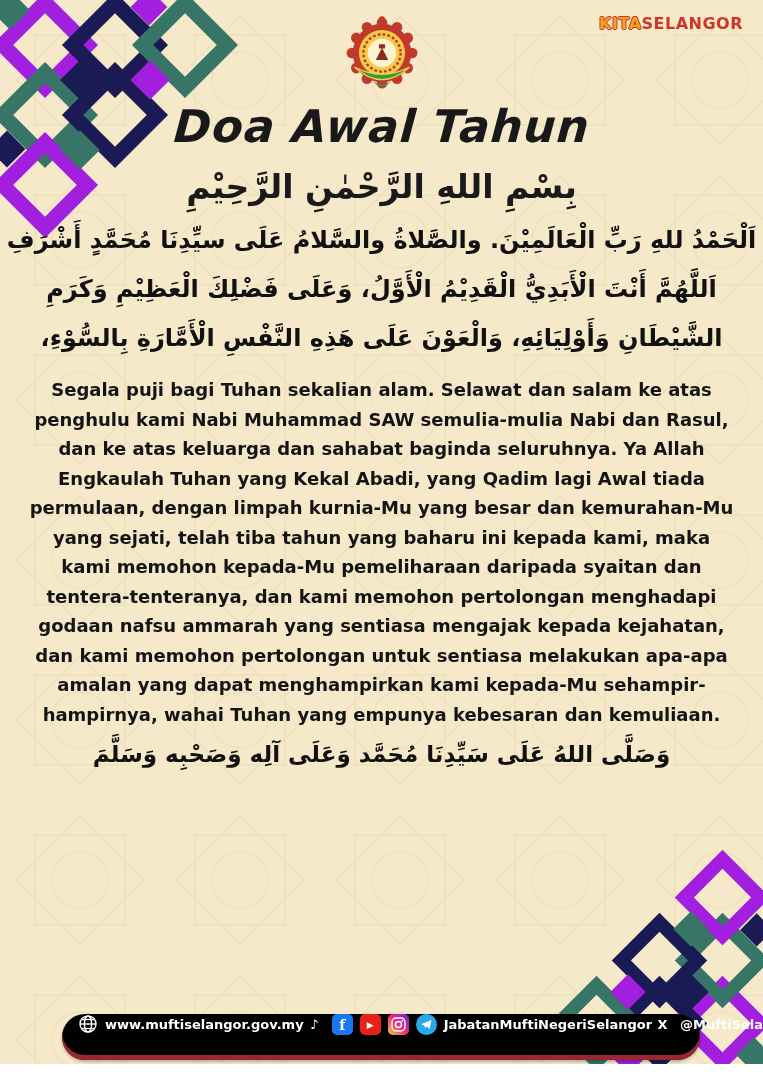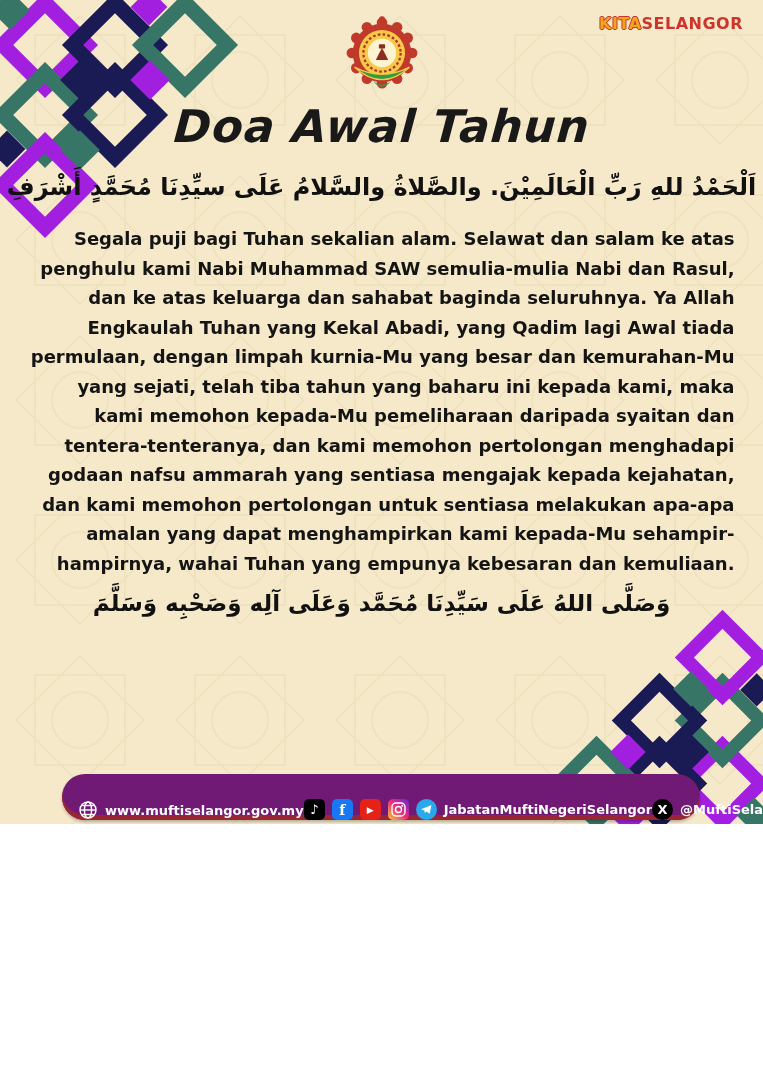--- a/index.html
+++ b/index.html
@@ -1,17 +1,17 @@
 <!DOCTYPE html>
 <html><head>
 <meta charset="utf-8">
 <style>
   html,body{margin:0;padding:0;}
   body{width:763px;height:1080px;font-family:"DejaVu Sans",sans-serif;}
-  #poster{position:relative;width:763px;height:824px;background:#f6e9ca;overflow:hidden;}
+  #poster{position:relative;width:763px;height:1064px;background:#f6e9ca;overflow:hidden;}
 
   
   .watermark{position:absolute;inset:0;z-index:0;pointer-events:none;}
 
   
   .corner{position:absolute;z-index:1;pointer-events:none;}
   .corner.tl{top:0;left:0;width:250px;height:250px;}
   .corner.br{bottom:0;right:0;width:225px;height:225px;transform:rotate(180deg);}
 
   
@@ -27,30 +27,30 @@
   .crest{width:72px;height:78px;}
 
   .title{margin-top:8px;font-size:45px;font-weight:bold;font-style:italic;
          letter-spacing:1px;color:#191919;transform:skewX(-4deg);}
 
   .bismillah{margin-top:14px;font-size:33px;font-weight:bold;color:#1a1a1a;direction:rtl;}
 
   .arabic-block{margin-top:10px;text-align:center;direction:rtl;}
   .arabic-line{font-size:24px;font-weight:bold;line-height:49px;white-space:nowrap;color:#111;text-align:center;}
 
-  .translation{margin-top:12px;width:706px;text-align:right;font-size:18px;font-weight:bold;
+  .translation{margin-top:12px;width:706px;text-align:center;font-size:18px;font-weight:bold;
                line-height:29.5px;color:#141414;}
 
   .closing-block{margin-top:6px;direction:rtl;}
   .closing-line{font-size:23px;font-weight:bold;line-height:39px;white-space:nowrap;color:#111;}
 
   
   .footer{position:absolute;left:62px;bottom:4px;width:638px;height:46px;z-index:5;
-          background:#701a75;border-radius:24px;box-shadow:inset 0 -5px 0 #992733,0 2px 3px rgba(0,0,0,.25);
-          display:flex;align-items:flex-end;justify-content:space-between;padding:0 16px;box-sizing:border-box;
+          background:#000000;border-radius:24px;box-shadow:inset 0 -5px 0 #992733,0 2px 3px rgba(0,0,0,.25);
+          display:flex;align-items:flex-start;justify-content:space-between;padding:0 16px;box-sizing:border-box;
           color:#fff;font-weight:bold;font-size:13px;}
   .fgroup{display:flex;align-items:center;gap:7px;}
   .ficon{width:21px;height:21px;display:flex;align-items:center;justify-content:center;
          border-radius:5px;flex:0 0 auto;}
   .ficon.round{border-radius:50%;}
   .tiktok{background:#000;color:#fff;font-size:13px;}
   .facebook{background:#1877f2;color:#fff;font-family:"DejaVu Serif",serif;font-size:14px;font-weight:bold;}
   .youtube{background:#e62117;color:#fff;font-size:9px;}
   .instagram{background:linear-gradient(45deg,#f9ce34,#ee2a7b,#6228d7);}
   .telegram{background:#29a9eb;}
@@ -137,23 +137,26 @@
       <circle cx="40" cy="44" r="21" fill="none" stroke="#b03226" stroke-width="2.5" stroke-dasharray="3 2.5"></circle>
       <circle cx="40" cy="44" r="16" fill="#fdf3d0"></circle>
       <path d="M33 52 L40 38 L47 52 Z" fill="#8a2c1f"></path>
       <rect x="36.5" y="34" width="7" height="5" rx="1" fill="#8a2c1f"></rect>
       <path d="M9 60 Q40 88 71 60 Q40 76 9 60 Z" fill="#2e9e41" stroke="#f7c948" stroke-width="1.5"></path>
       <path d="M30 76 Q40 84 50 76 Q40 88 30 76 Z" fill="#2e9e41"></path>
     </svg>
 
     <div class="title">Doa Awal Tahun</div>
 
+    <div class="bismillah" dir="rtl">بِسْمِ اللهِ الرَّحْمٰنِ الرَّحِيْمِ</div>
 
     <div class="arabic-block">
       <div class="arabic-line" dir="rtl">اَلْحَمْدُ للهِ رَبِّ الْعَالَمِيْنَ. والصَّلاةُ والسَّلامُ عَلَى سيِّدِنَا مُحَمَّدٍ أَشْرَفِ</div>
+      <div class="arabic-line" dir="rtl">اَللَّهُمَّ أَنْتَ الْأَبَدِيُّ الْقَدِيْمُ الْأَوَّلُ، وَعَلَى فَضْلِكَ الْعَظِيْمِ وَكَرَمِ</div>
+      <div class="arabic-line" dir="rtl">الشَّيْطَانِ وَأَوْلِيَائِهِ، وَالْعَوْنَ عَلَى هَذِهِ النَّفْسِ الْأَمَّارَةِ بِالسُّوْءِ،</div>
     </div>
 
     <div class="translation">Segala puji bagi Tuhan sekalian alam. Selawat dan salam ke atas penghulu kami Nabi Muhammad SAW semulia-mulia Nabi dan Rasul, dan ke atas keluarga dan sahabat baginda seluruhnya. Ya Allah Engkaulah Tuhan yang Kekal Abadi, yang Qadim lagi Awal tiada permulaan, dengan limpah kurnia-Mu yang besar dan kemurahan-Mu yang sejati, telah tiba tahun yang baharu ini kepada kami, maka kami memohon kepada-Mu pemeliharaan daripada syaitan dan tentera-tenteranya, dan kami memohon pertolongan menghadapi godaan nafsu ammarah yang sentiasa mengajak kepada kejahatan, dan kami memohon pertolongan untuk sentiasa melakukan apa-apa amalan yang dapat menghampirkan kami kepada-Mu sehampir-hampirnya, wahai Tuhan yang empunya kebesaran dan kemuliaan.</div>
 
     <div class="closing-block">
       <div class="closing-line" dir="rtl">وَصَلَّى اللهُ عَلَى سَيِّدِنَا مُحَمَّد وَعَلَى آلِه وَصَحْبِه وَسَلَّمَ</div>
     </div>
   </div>
 
   <div class="footer">

